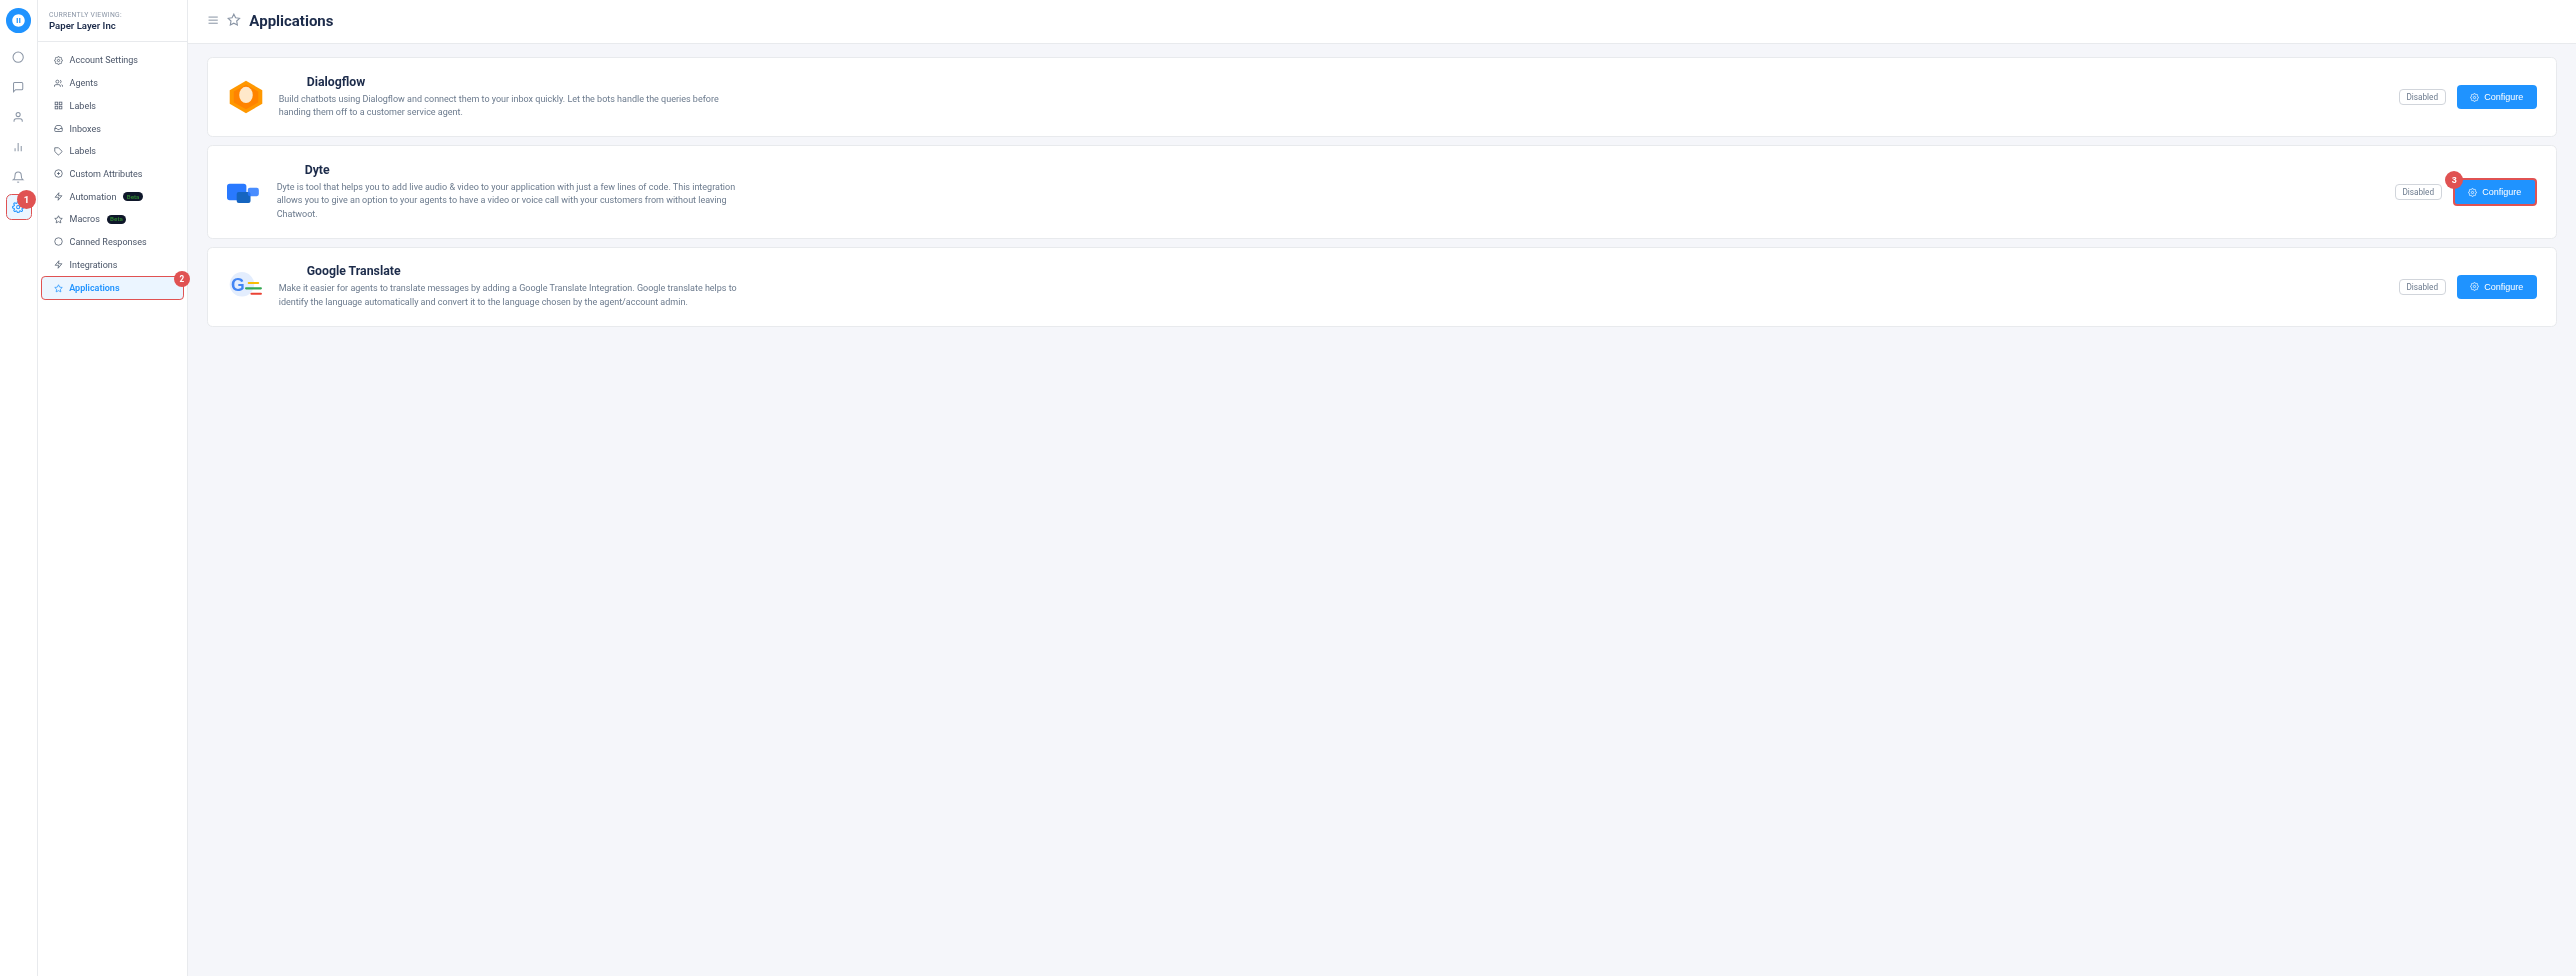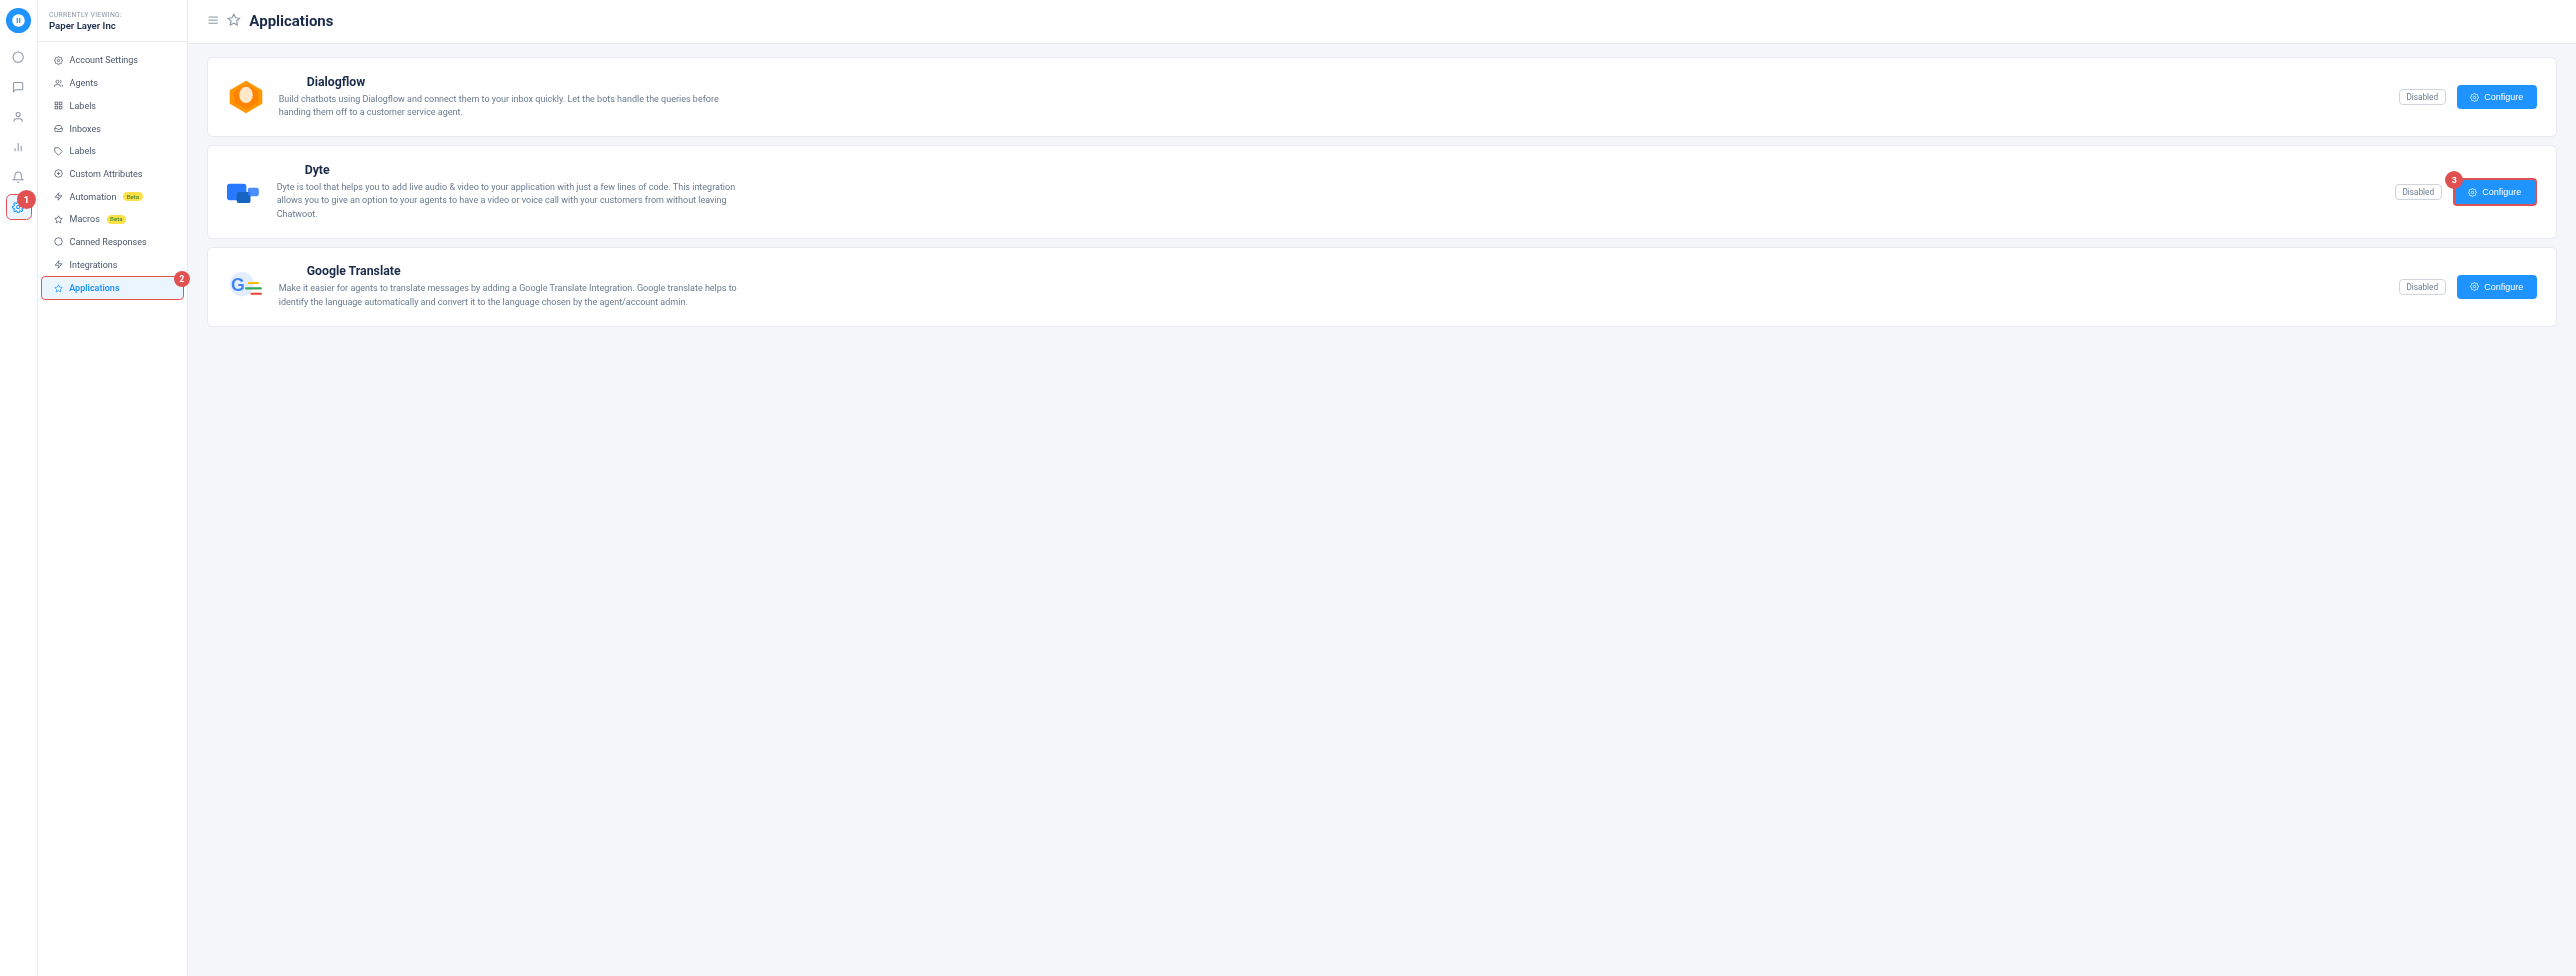--- a/index.html
+++ b/index.html
@@ -104,23 +104,23 @@
       display: flex;
       align-items: center;
       justify-content: center;
       font-size: 9px;
       flex-shrink: 0;
     }
     .badge {
       font-size: 6.2px;
       padding: 0.7px 3.4px;
       border-radius: 5.5px;
-      background: #fde047;
+      background: #0f172a;
       color: #2e7d32;
-      font-weight: 400;
+      font-weight: 700;
       margin-left: 1.4px;
     }
 
     
     .main {
       flex: 1;
       display: flex;
       flex-direction: column;
       background: #f5f6fa;
       overflow: hidden;

